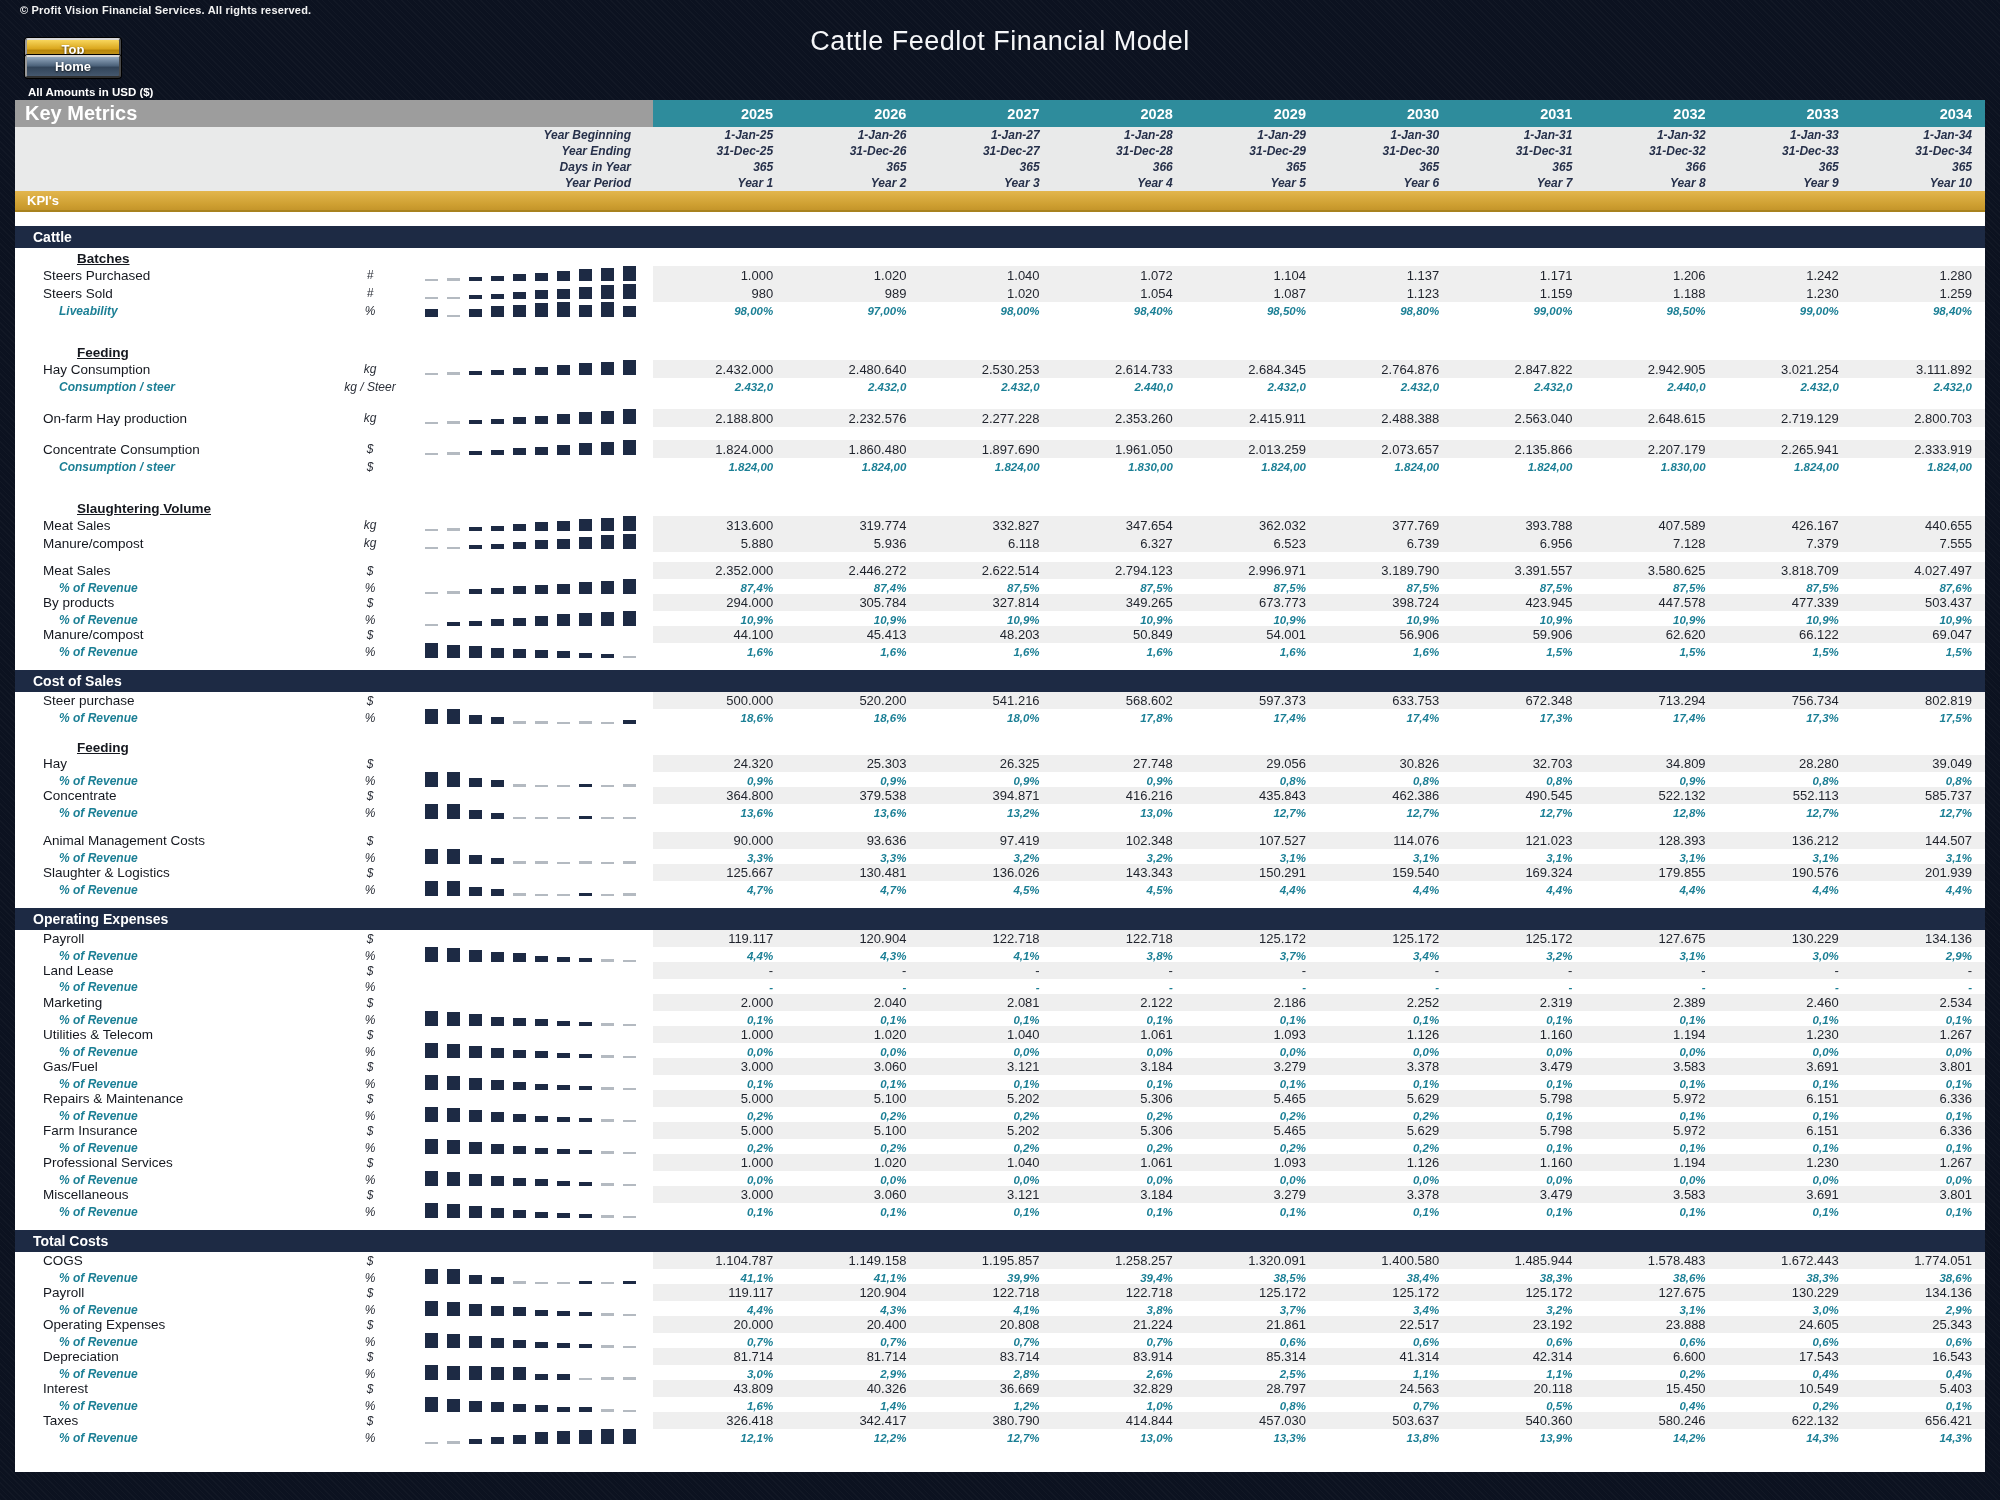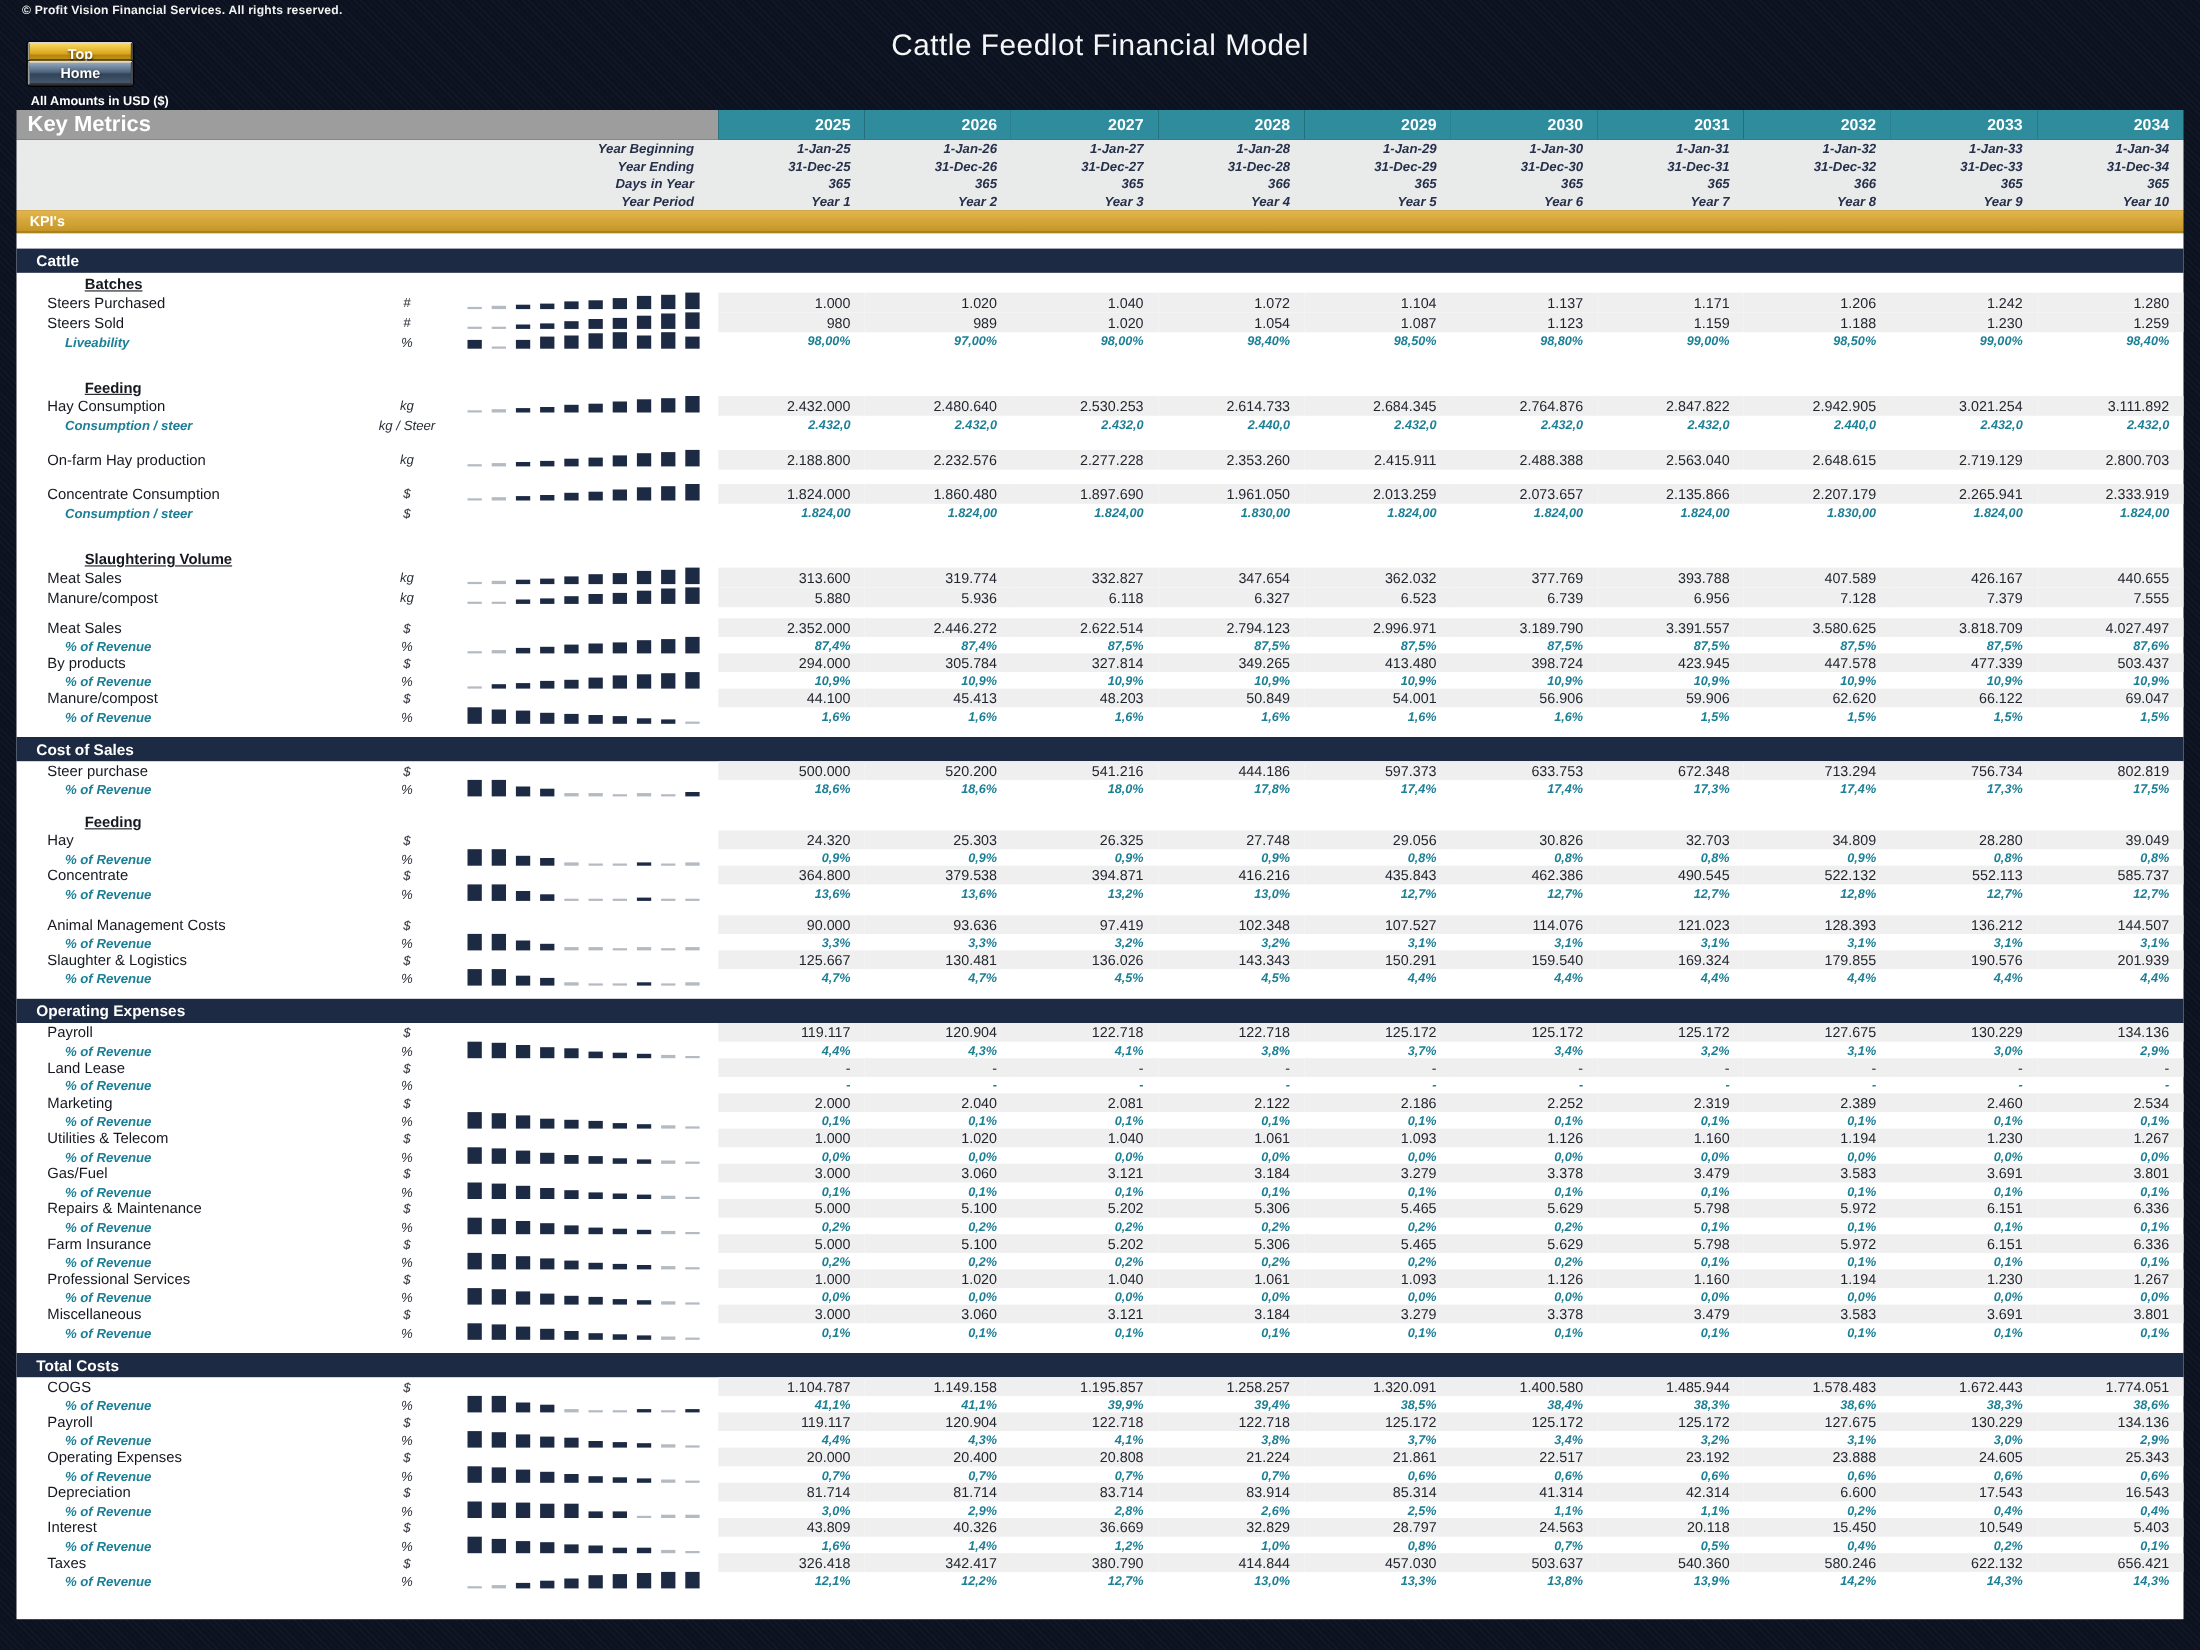--- a/index.html
+++ b/index.html
@@ -443,21 +443,21 @@
           <div class="vcell pct">87,6%</div>
         </div>
         <div class="grid row-val">
           <div class="lbl">By products</div>
           <div class="unit">$</div>
           <div class="sparkcell"></div>
           <div class="vcell shade">294.000</div>
           <div class="vcell shade">305.784</div>
           <div class="vcell shade">327.814</div>
           <div class="vcell shade">349.265</div>
-          <div class="vcell shade">413.480</div>
+          <div class="vcell shade">673.773</div>
           <div class="vcell shade">398.724</div>
           <div class="vcell shade">423.945</div>
           <div class="vcell shade">447.578</div>
           <div class="vcell shade">477.339</div>
           <div class="vcell shade">503.437</div>
         </div>
         <div class="grid row-pct">
           <div class="lbl lbl-pct">% of Revenue</div>
           <div class="unit">%</div>
           <div class="sparkcell">
@@ -528,21 +528,21 @@
       <div class="sec-gap"></div>
       <div class="section-head">Cost of Sales</div>
       <div>
         <div class="grid row-val">
           <div class="lbl">Steer purchase</div>
           <div class="unit">$</div>
           <div class="sparkcell"></div>
           <div class="vcell shade">500.000</div>
           <div class="vcell shade">520.200</div>
           <div class="vcell shade">541.216</div>
-          <div class="vcell shade">444.186</div>
+          <div class="vcell shade">568.602</div>
           <div class="vcell shade">597.373</div>
           <div class="vcell shade">633.753</div>
           <div class="vcell shade">672.348</div>
           <div class="vcell shade">713.294</div>
           <div class="vcell shade">756.734</div>
           <div class="vcell shade">802.819</div>
         </div>
         <div class="grid row-pct">
           <div class="lbl lbl-pct">% of Revenue</div>
           <div class="unit">%</div>

